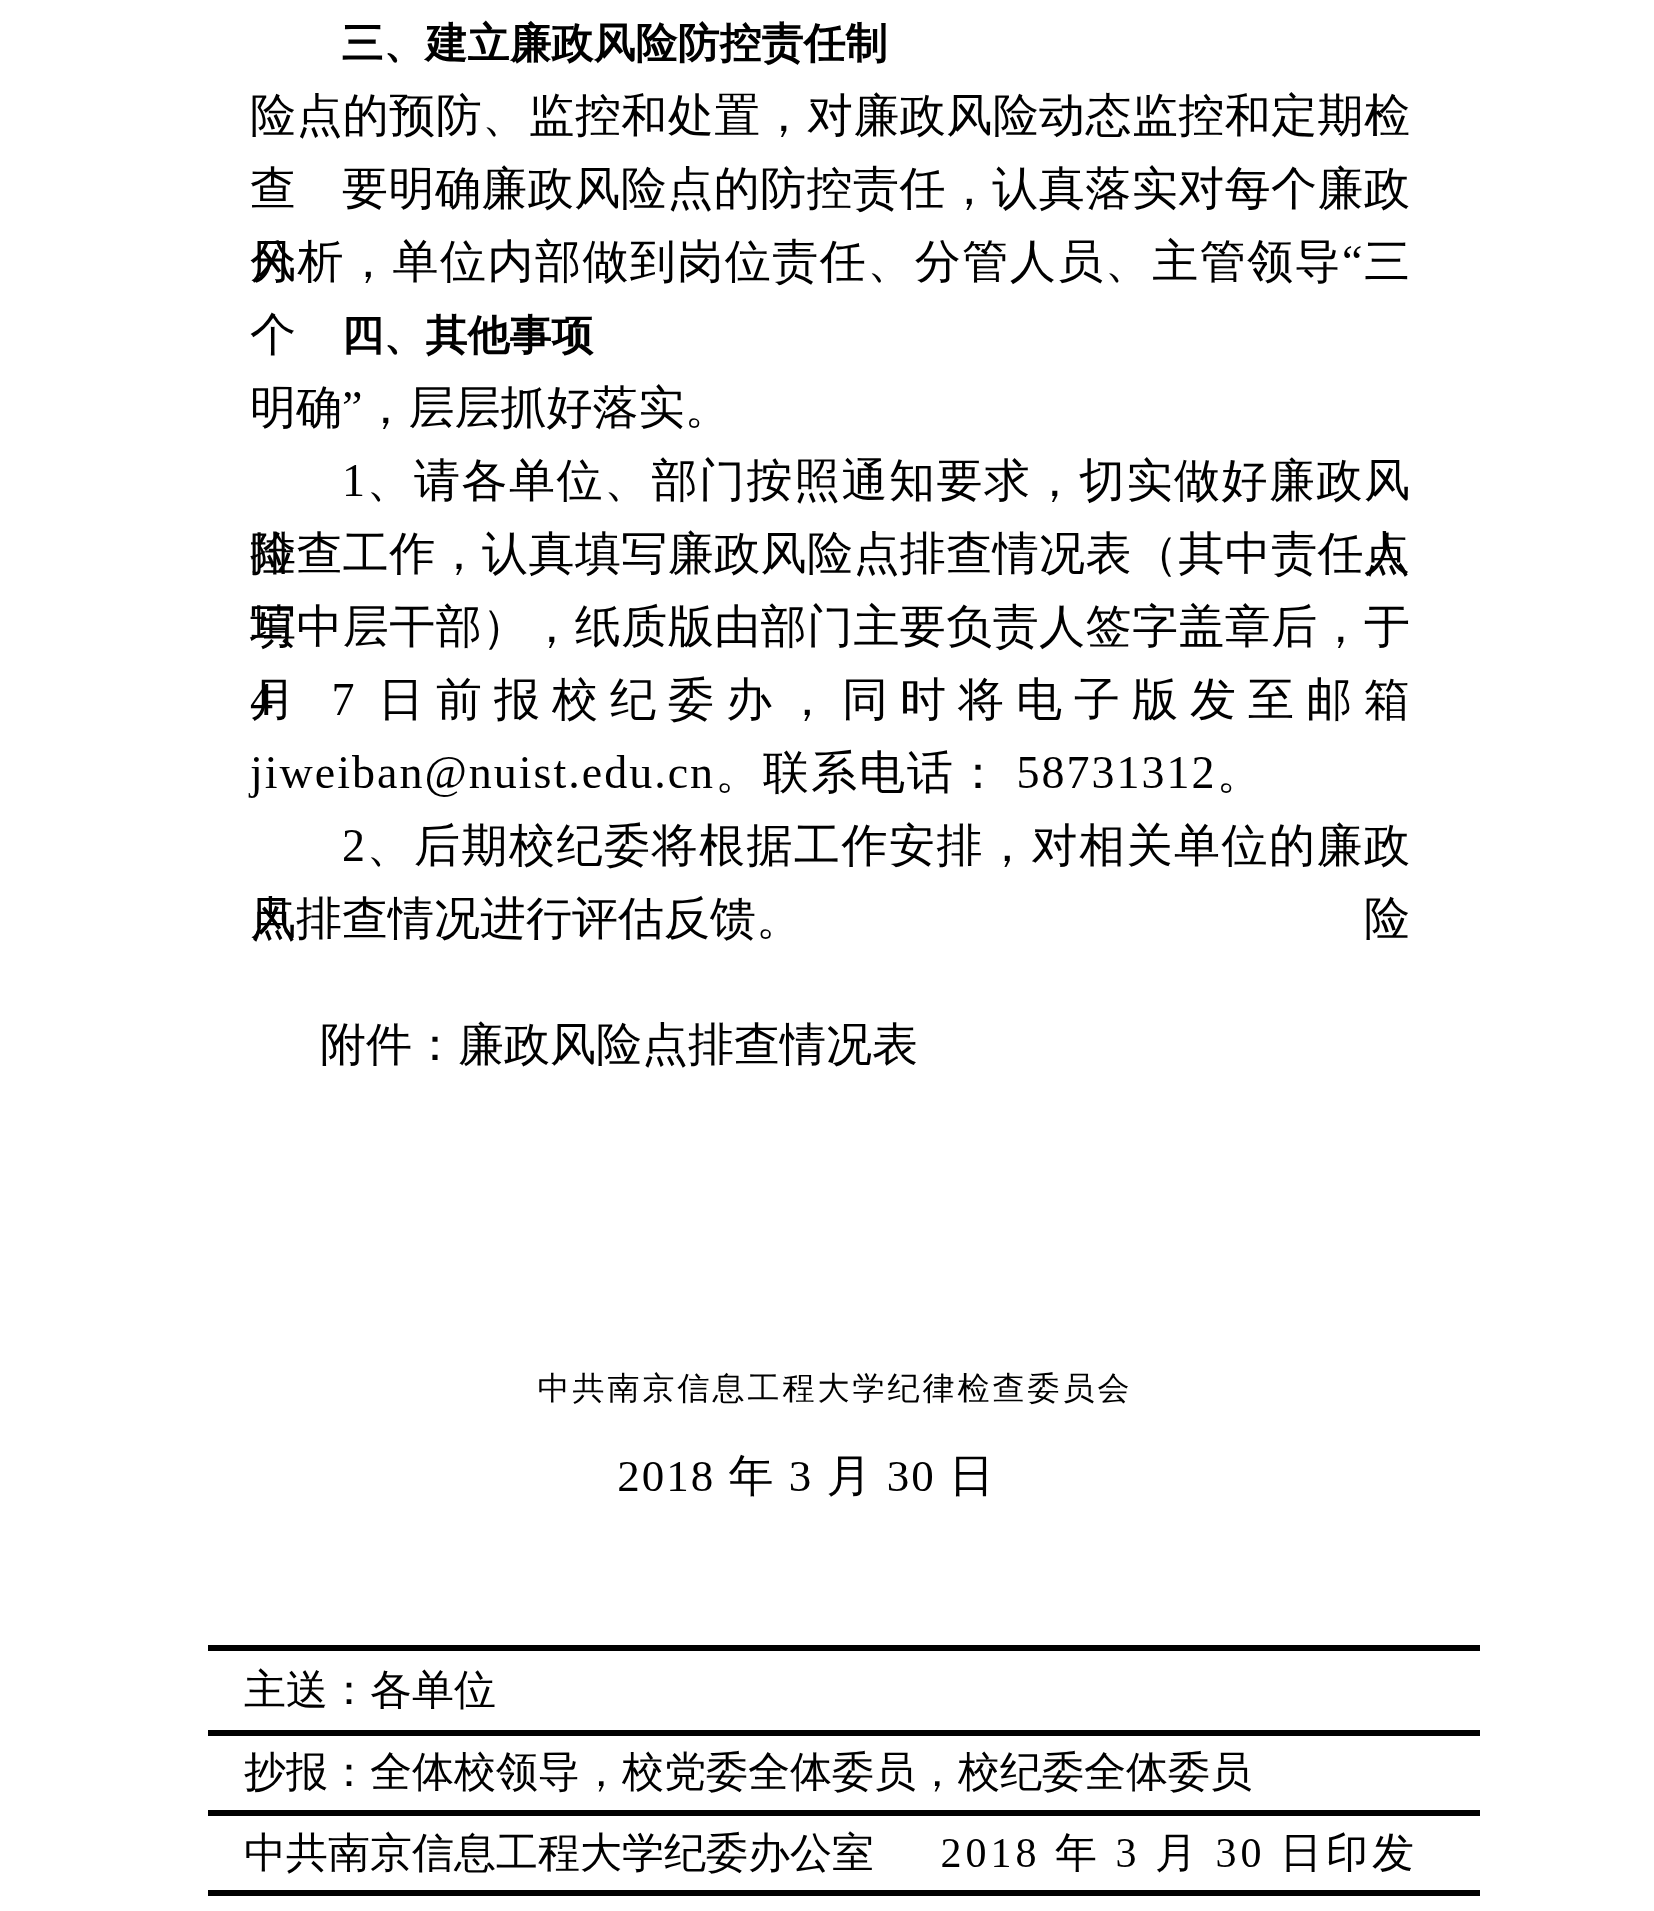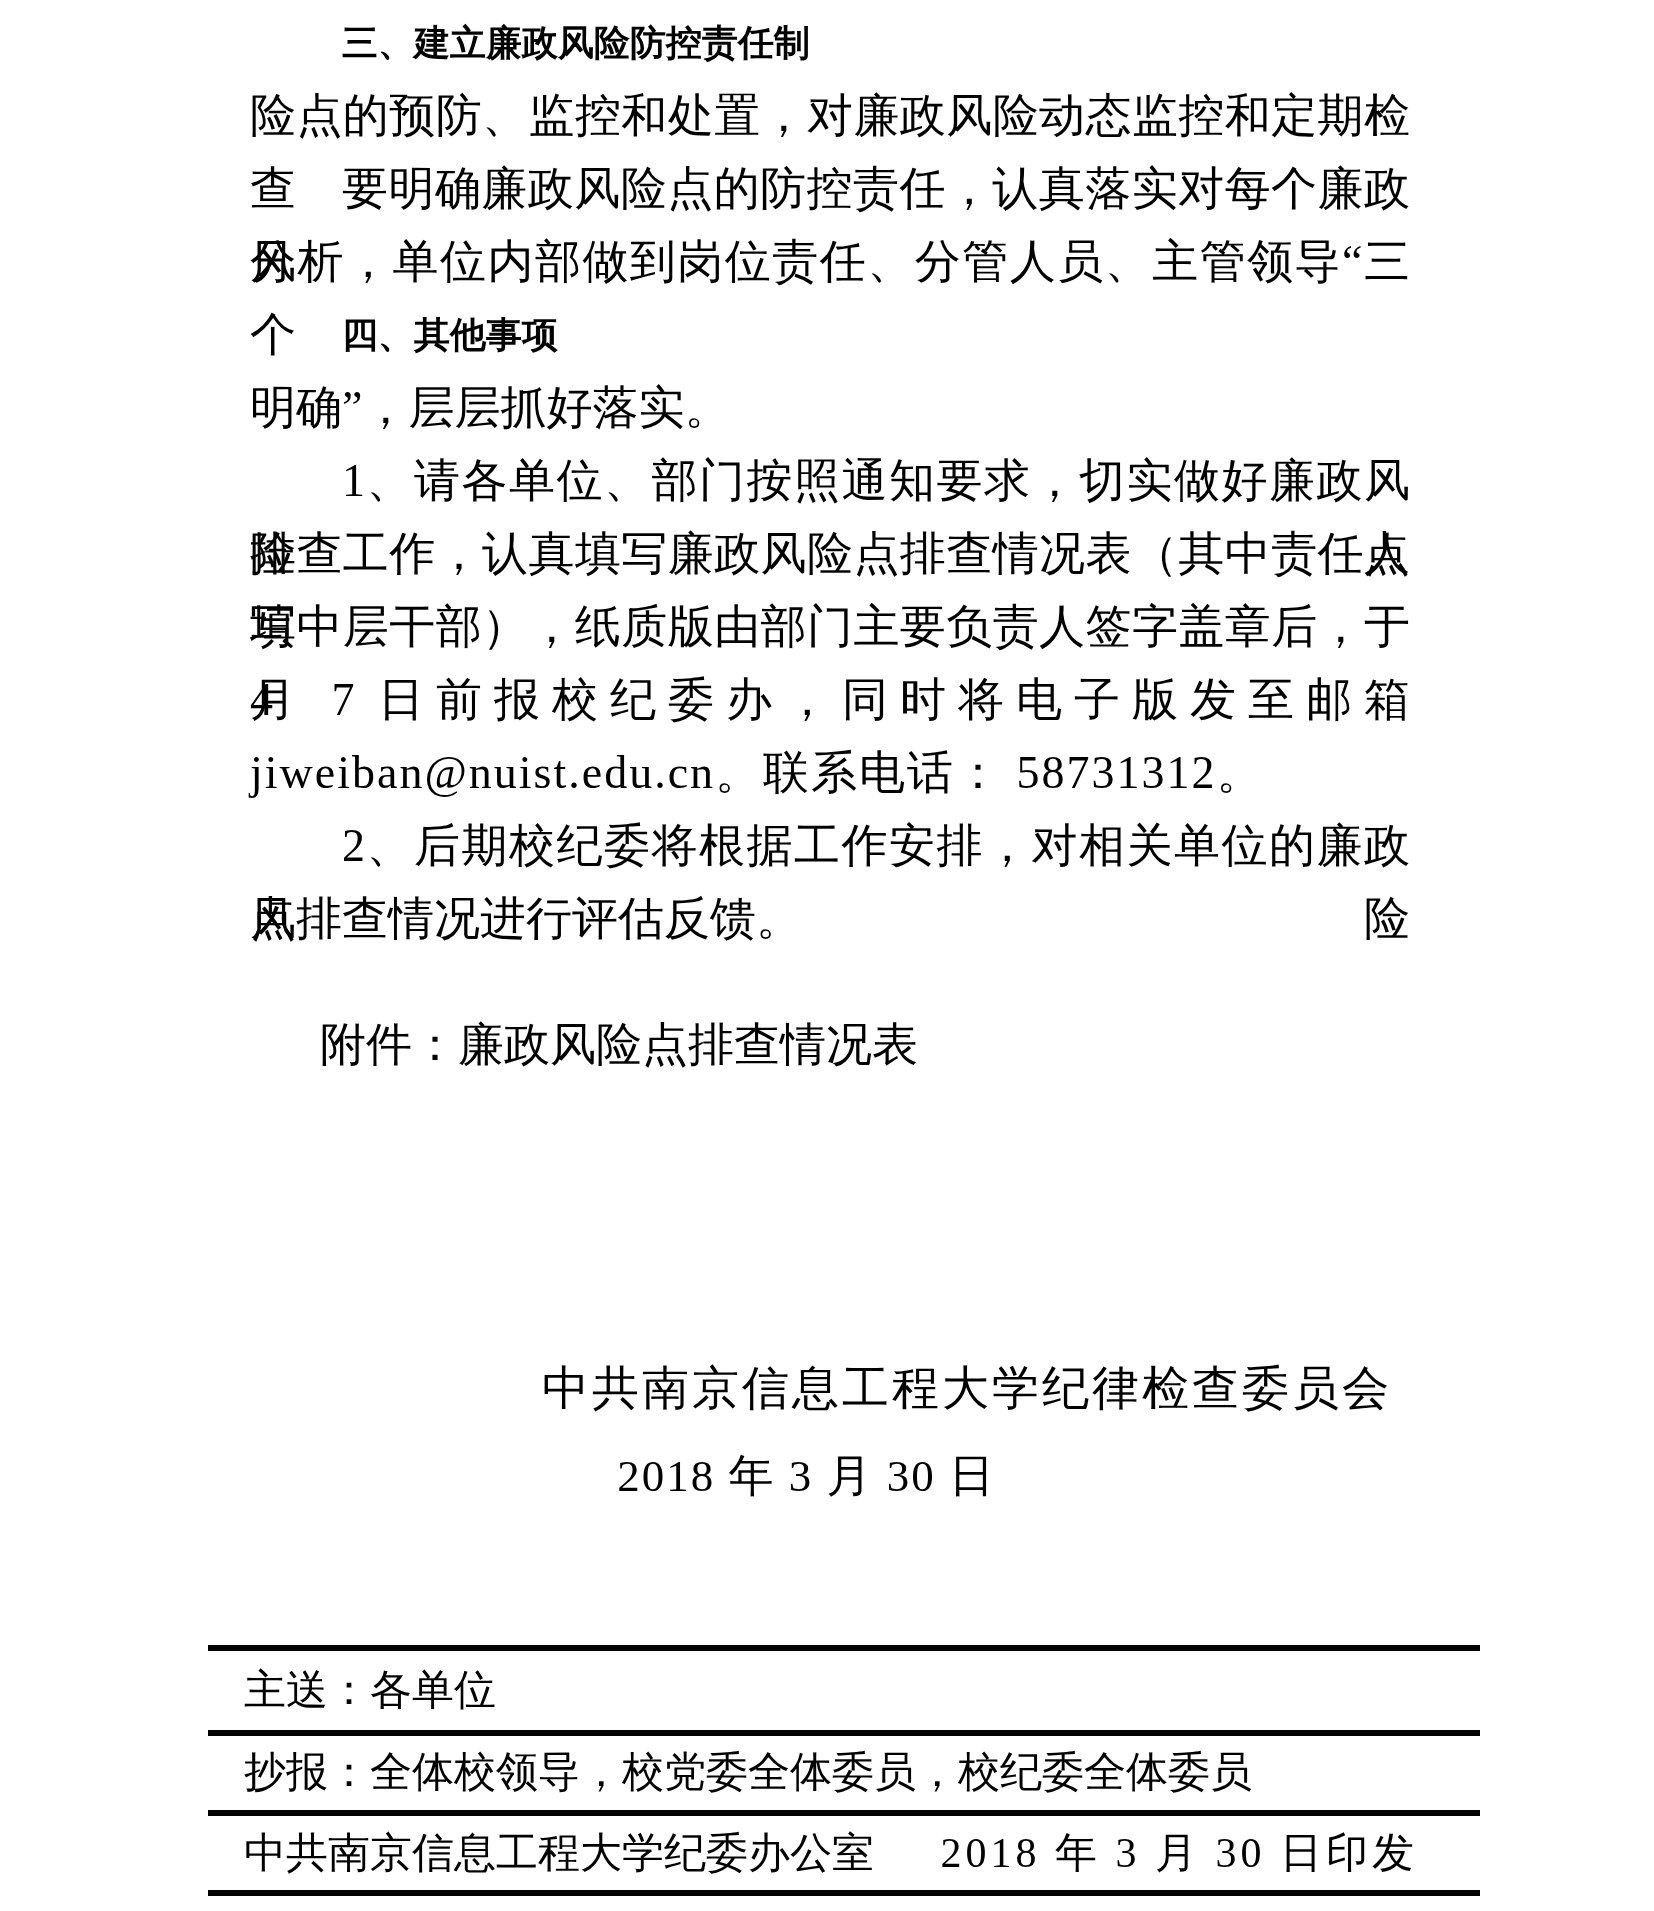--- a/index.html
+++ b/index.html
@@ -28,42 +28,42 @@
   .line.j {
     white-space: normal;
     text-align: justify;
     text-align-last: justify;
     word-break: break-all;
   }
   .line.indent { text-indent: 92px; }
   .line.heading {
     font-family: "Liberation Sans", "DejaVu Sans", sans-serif;
     font-weight: bold;
-    font-size: 36px;
+    font-size: 42px;
   }
   .line.email { letter-spacing: 2px; }
   .attachment {
     position: absolute;
     left: 250px;
     top: 1008px;
     width: 1160px;
     height: 73px;
     line-height: 73px;
     font-size: 46px;
     text-indent: 70px;
   }
   .signature {
     position: absolute;
-    left: 250px;
+    left: 264px;
     top: 1352px;
     width: 1160px;
     height: 73px;
     line-height: 73px;
-    font-size: 47px;
-    text-align: right;
+    font-size: 32px;
+    text-align: center;
     padding-right: 18px;
     box-sizing: border-box;
     letter-spacing: 3px;
   }
   .sig-date {
     position: absolute;
     left: 250px;
     top: 1440px;
     width: 1160px;
     height: 73px;

